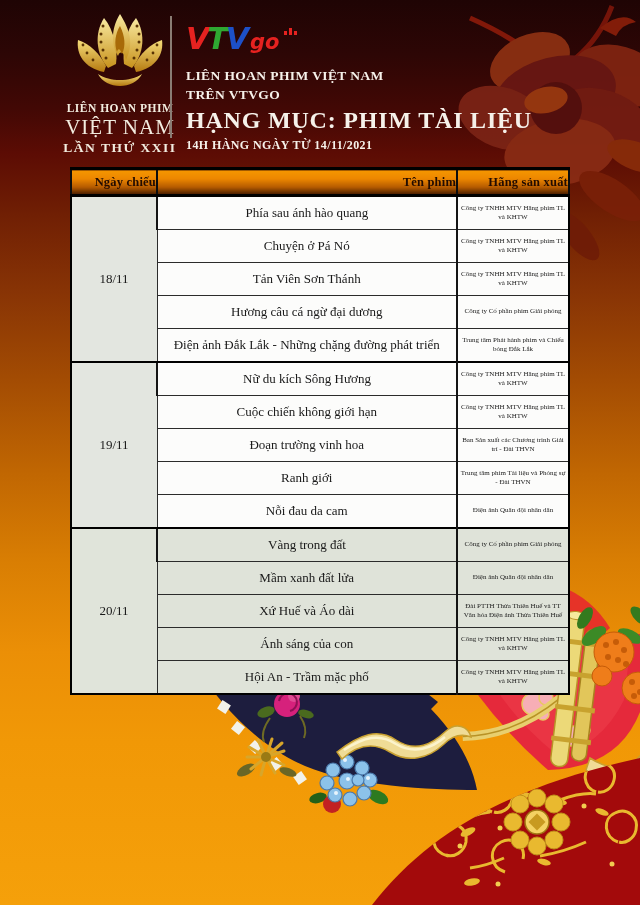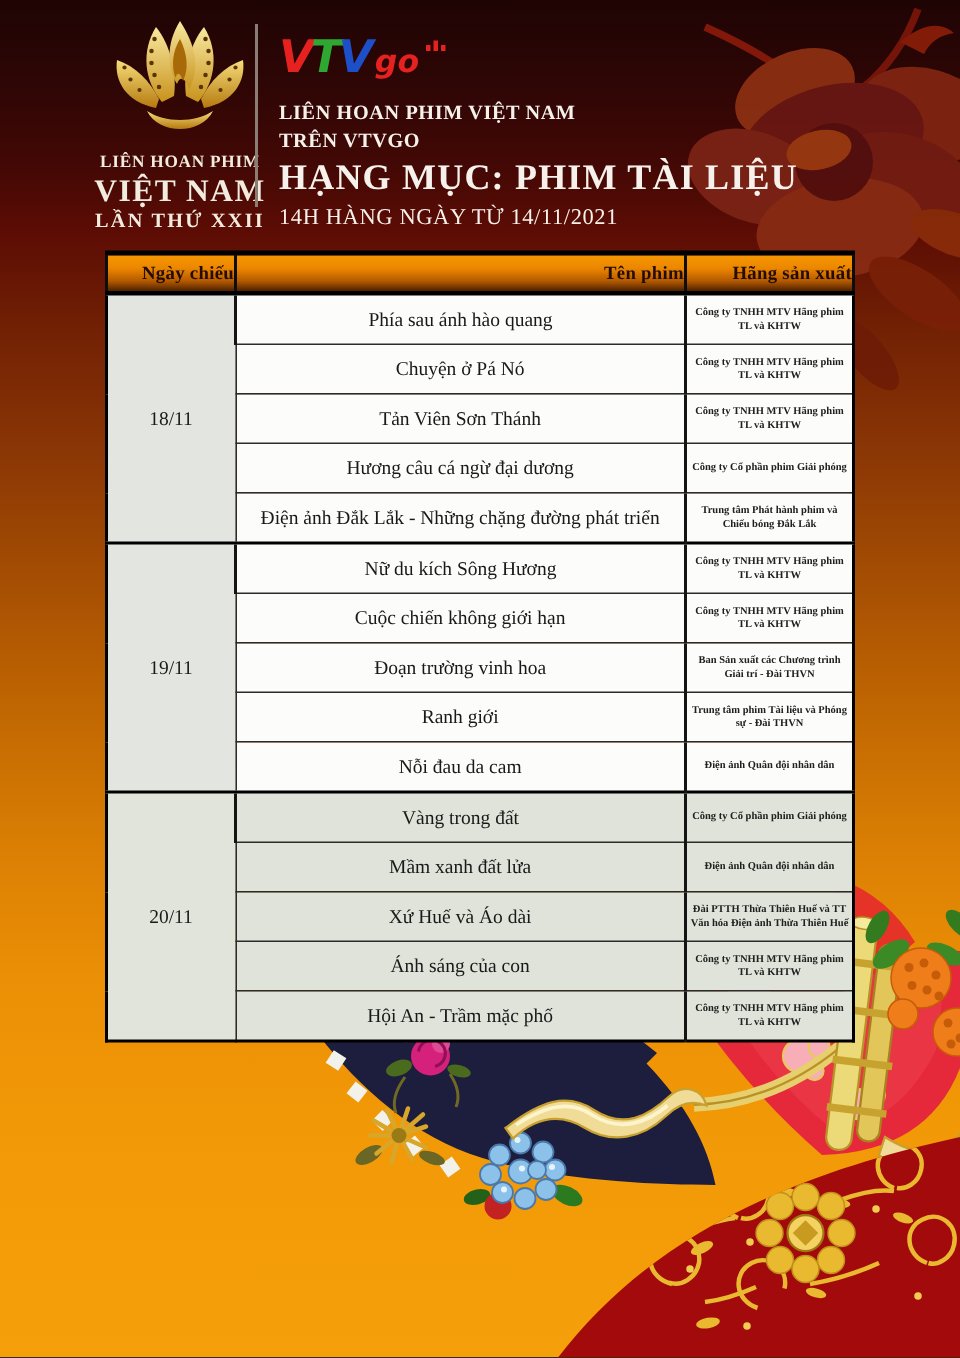--- a/index.html
+++ b/index.html
@@ -11,54 +11,54 @@
       #1f0404 0%, #2d0605 6%, #420805 12%, #5c0c04 17%,
       #712004 24%, #873305 32%, #a34c03 42%, #c06602 52%,
       #d97e03 62%, #eb8f06 72%, #f19806 82%, #f5a00a 100%);
   }
   .decor-svg{position:absolute;inset:0;z-index:1;pointer-events:none;}
   
   .hdr{position:absolute;left:0;top:0;width:640px;height:168px;z-index:2;}
   .fest-logo{position:absolute;left:55px;top:10px;width:130px;text-align:center;color:#f2ecdf;}
   .fest-logo .mark{display:block;margin:0 auto;}
   .fl-1{font-size:11.5px;font-weight:bold;letter-spacing:.5px;margin-top:14px;}
-  .fl-2{font-size:21px;font-weight:bold;letter-spacing:1px;line-height:1.05;}
+  .fl-2{font-size:21px;font-weight:normal;letter-spacing:1px;line-height:1.05;}
   .fl-3{font-size:13.5px;font-weight:bold;letter-spacing:1.5px;}
   .hdr-divider{position:absolute;left:170px;top:16px;width:2px;height:122px;background:#8a7d74;}
   .hdr-right{position:absolute;left:186px;top:8px;width:420px;color:#f6f1ea;}
   .vtv{font-family:"DejaVu Sans","Liberation Sans",sans-serif;font-style:italic;font-weight:bold;
        font-size:30px;line-height:34px;letter-spacing:-2px;}
   .vtv .v1{color:#e62220;} .vtv .t{color:#2fa832;} .vtv .v2{color:#1d50c8;}
   .vtv .go{color:#e62220;font-size:21px;letter-spacing:0;margin-left:3px;}
   .vtv-marks{display:inline-block;margin-left:3px;vertical-align:14px;}
   .vtv-marks i{display:inline-block;width:3px;background:#e62220;margin-left:2px;}
   .sub1{font-size:13.5px;font-weight:700;letter-spacing:.4px;margin-top:9px;}
   .sub2{font-size:13.5px;font-weight:600;letter-spacing:.4px;margin-top:3px;}
   .cat{font-size:24px;font-weight:600;letter-spacing:.8px;margin-top:4px;white-space:nowrap;}
-  .sched{font-size:15px;font-weight:normal;letter-spacing:.4px;margin-top:4px;}
+  .sched{font-size:12px;font-weight:bold;letter-spacing:.4px;margin-top:4px;}
   
   table.sched-tbl{
     position:absolute;left:70px;top:167px;z-index:2;
     width:498px;border-collapse:collapse;table-layout:fixed;
     border:2px solid #000;
   }
   .sched-tbl th{
     height:24px;padding:0;
     background:linear-gradient(180deg,#f59600 0%,#ec8600 35%,#b45a00 70%,#461c00 100%);
     color:#230c01;font-size:12.5px;font-weight:bold;letter-spacing:.2px;
     border:2px solid #0d0d0d;border-top:3px solid #000;border-bottom:3px solid #000;
     text-align:right;
   }
   .sched-tbl td{
     height:30px;padding:0 4px;text-align:center;vertical-align:middle;
     border:1px solid #2b2b2b;background:#fcfcfb;color:#191919;
   }
   .sched-tbl td + td{border-left:2px solid #141414;}
   .sched-tbl td.film{font-size:13px;}
-  .sched-tbl td.prod{font-size:7px;font-weight:bold;line-height:1.35;padding:1px 1px;color:#202020;}
+  .sched-tbl td.prod{font-size:7px;font-weight:normal;line-height:1.35;padding:1px 1px;color:#202020;}
   .sched-tbl td.date{font-size:13px;background:#e3e6e0;}
   .sched-tbl tr.gs td{border-top:2.5px solid #000;}
   .sched-tbl tr.g3 td{background:#dfe3d9;}
   .sched-tbl tr.g3 td.date{background:#e0e4da;}
 </style>
 </head>
 <body>
 
 <div class="poster">
 

